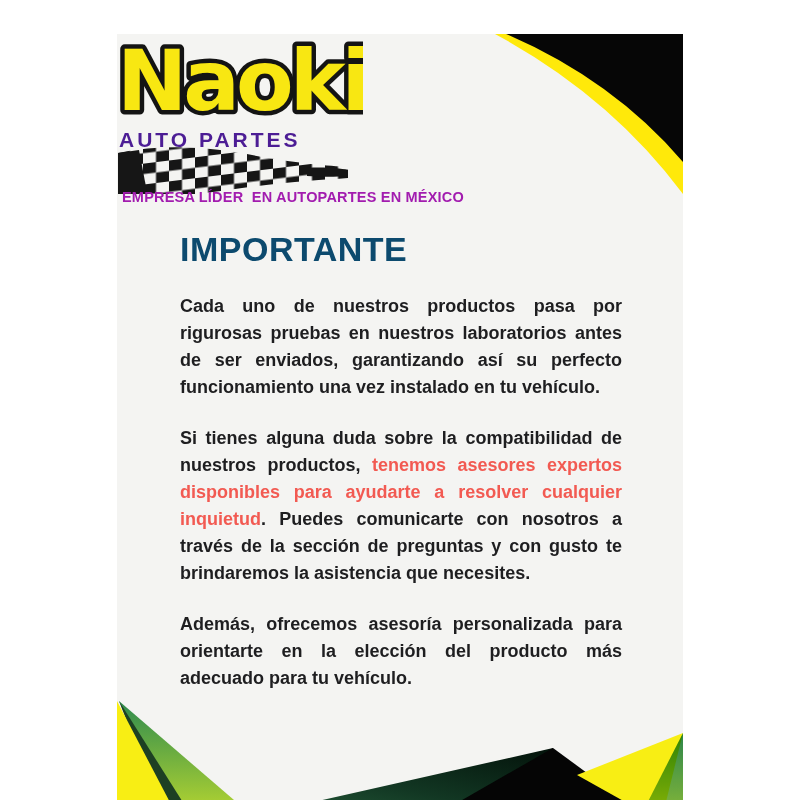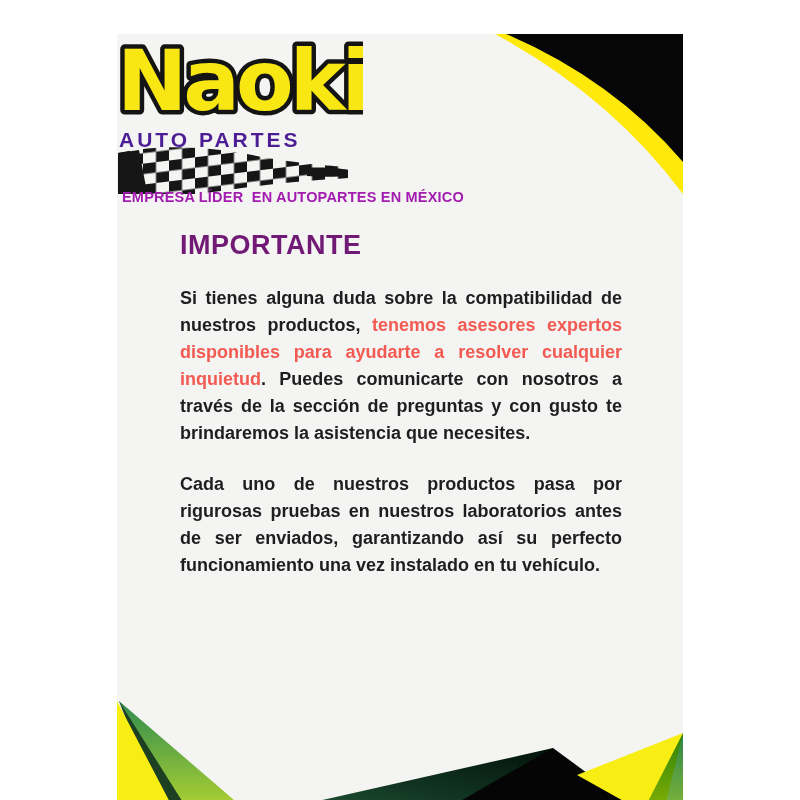--- a/index.html
+++ b/index.html
@@ -26,21 +26,21 @@
   .tagline{
     position:absolute;left:5px;top:155px;width:430px;
     font-weight:bold;font-size:14.5px;color:#a21caf;white-space:pre;
     letter-spacing:0.2px;
   }
   
   .main{
     position:absolute;left:63px;top:196px;width:442px;
   }
   .heading{
-    margin:0 0 24px 0;font-size:27px;font-weight:bold;color:#701a75;
+    margin:0 0 24px 0;font-size:34px;font-weight:bold;color:#0c4a6e;
     letter-spacing:0.5px;
   }
   .para{
     margin:0 0 24px 0;font-size:18px;font-weight:bold;color:#1e1e20;
     line-height:27px;text-align:justify;
   }
   .para .hl{color:#f25a52;}
   
   .footer-shapes{position:absolute;left:0;bottom:0;width:566px;height:130px;display:block;}
 </style>
@@ -71,22 +71,23 @@
                  L 231,32 C 205,34 165,36 118,43
                  C 72,50 28,52 1,53 Z" fill="url(#checks)"></path>
         <path d="M 1,7 L 22,4 L 30,46 L 1,53 Z" fill="#161616"></path>
         <path d="M 190,22 C 205,21 222,22 231,24 L 231,30 C 220,31 202,31 190,30 Z" fill="#161616"></path>
       </svg>
       <div class="tagline">EMPRESA LÍDER  EN AUTOPARTES EN MÉXICO</div>
     </div>
 
     <div class="main">
       <h1 class="heading">IMPORTANTE</h1>
+      <p class="para"><span>Cada uno de nuestros productos pasa por rigurosas pruebas en nuestros laboratorios antes de ser enviados, garantizando así su perfecto funcionamiento una vez instalado en tu vehículo.</span></p>
       <p class="para"><span>Si tienes alguna duda sobre la compatibilidad de nuestros productos, </span><span class="hl">tenemos asesores expertos disponibles para ayudarte a resolver cualquier inquietud</span><span>. Puedes comunicarte con nosotros a través de la sección de preguntas y con gusto te brindaremos la asistencia que necesites.</span></p>
-      <p class="para"><span>Cada uno de nuestros productos pasa por rigurosas pruebas en nuestros laboratorios antes de ser enviados, garantizando así su perfecto funcionamiento una vez instalado en tu vehículo.</span></p>
+      <p class="para"><span>Además, ofrecemos asesoría personalizada para orientarte en la elección del producto más adecuado para tu vehículo.</span></p>
     </div>
 
     <svg class="footer-shapes" viewBox="0 0 566 130" aria-hidden="true">
       <defs>
         <linearGradient id="limeGrad" x1="0" y1="0" x2="0" y2="1">
           <stop offset="0" stop-color="#2e8b4f"></stop>
           <stop offset="1" stop-color="#c9e02b"></stop>
         </linearGradient>
         <linearGradient id="slopeGrad" x1="0" y1="1" x2="1" y2="0">
           <stop offset="0" stop-color="#2f7347"></stop>

